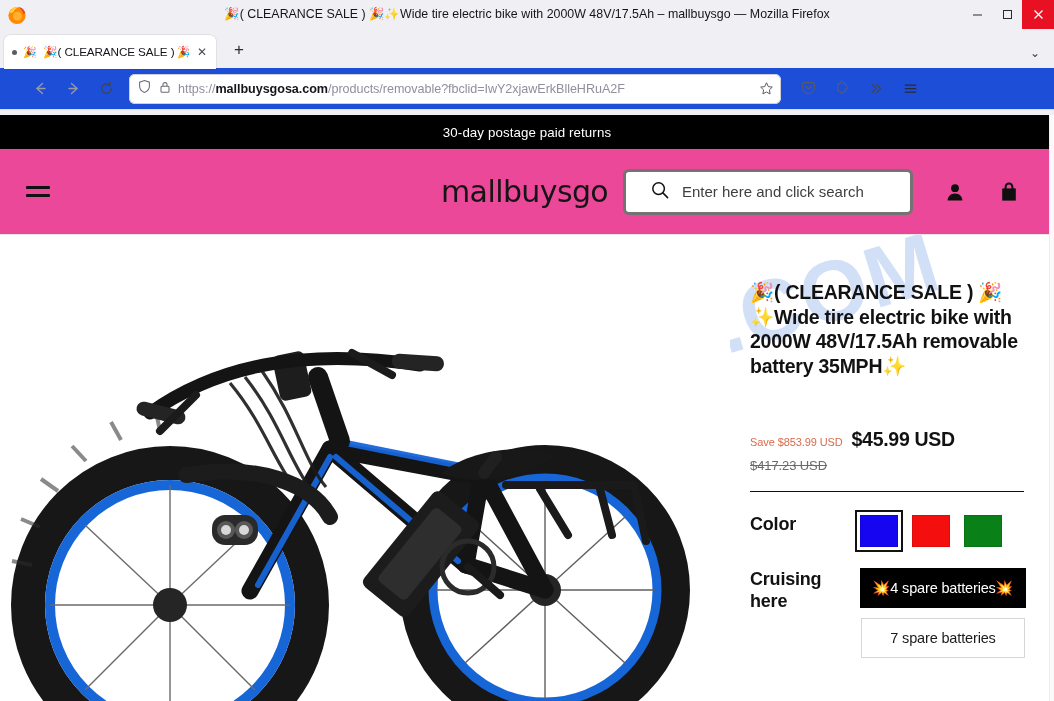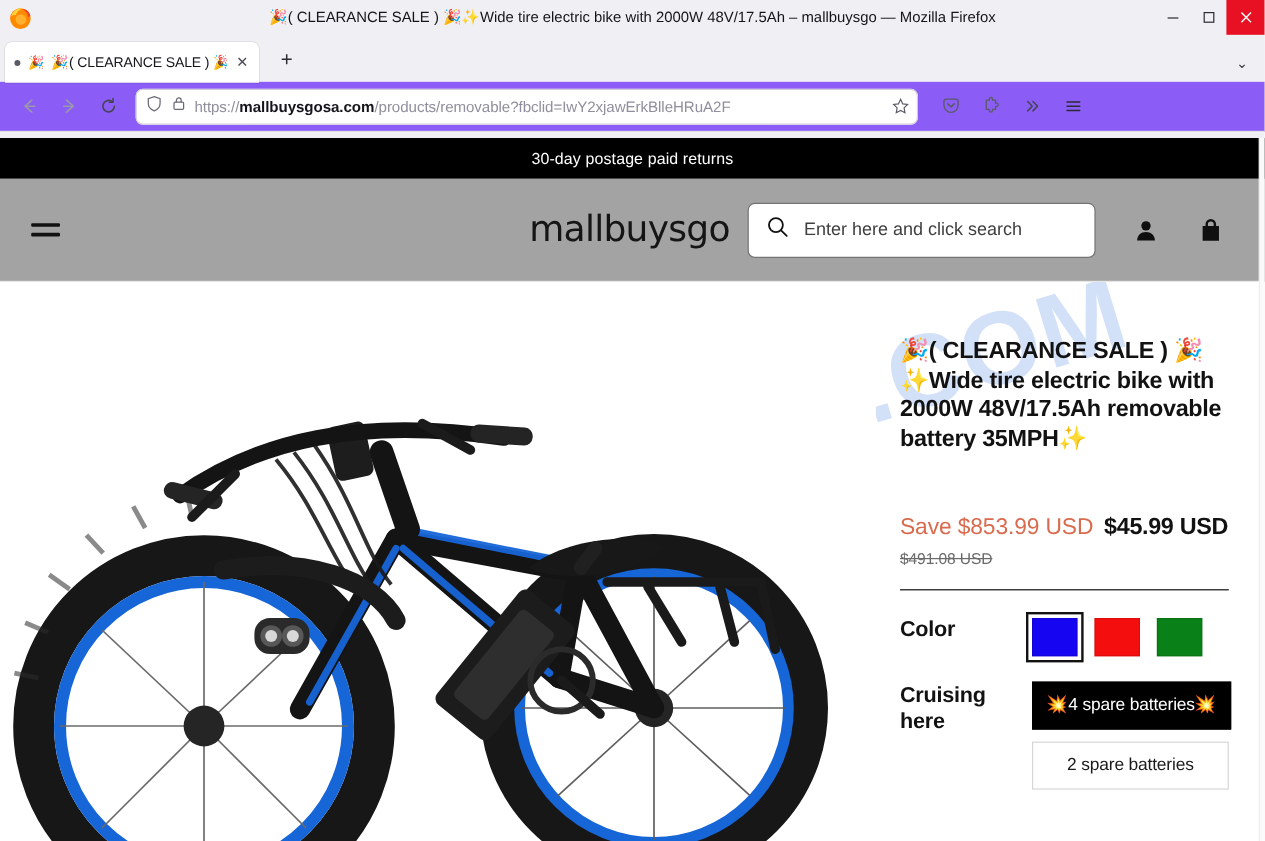--- a/index.html
+++ b/index.html
@@ -44,22 +44,22 @@
   .tab-fav { width:15px; height:15px; flex:0 0 auto; display:flex; align-items:center; justify-content:center; font-size:11px; }
   .tab-title {
     flex:1 1 auto; font-size:11.7px; color:#15141a; white-space:nowrap; overflow:hidden;
     letter-spacing: -0.1px;
   }
   .tab-close { width:16px; height:16px; flex:0 0 auto; display:flex; align-items:center; justify-content:center; color:#4a4a55; font-size:12px; }
   .newtab { width:30px; height:30px; margin-left:8px; margin-bottom:3px; display:flex; align-items:center; justify-content:center; color:#2b2a33; font-size:17px; font-weight:300;}
   .tablist-chevron { margin-left:auto; margin-right:14px; margin-bottom:8px; color:#3a3a44; font-size:12px; }
 
   .navbar {
-    height: 42px; background:#8b5cf6; display:flex; align-items:center; gap:1px;
-    padding: 0 8px; border-bottom:1px solid #dedee3;
+    height: 42px; background:#1d4ed8; display:flex; align-items:center; gap:1px;
+    padding: 0 24px; border-bottom:1px solid #dedee3;
   }
   .nav-btn { width:32px; height:30px; display:flex; align-items:center; justify-content:center; flex:0 0 auto; }
   .nav-btn svg { display:block; }
   .urlbar {
     flex:1 1 auto; height:30px; background:#fff; border-radius:6px; margin:0 6px;
     display:flex; align-items:center; padding:0 6px 0 8px; gap:6px;
     box-shadow: inset 0 0 0 1px #cfcfd8;
     max-width: 652px;
   }
   .url-text {
@@ -73,34 +73,34 @@
   
   .viewport { position:absolute; left:0; top:115px; width:1054px; height:586px; background:#fff; overflow:hidden; }
 
   .promo-bar {
     height: 34px; background:#000; color:#fff;
     display:flex; align-items:center; justify-content:center;
     font-size:13.3px; letter-spacing:0.1px;
   }
 
   .site-header {
-    height: 86px; background:#a3a3a3; border-bottom:1px solid #e7e7e7;
+    height: 86px; background:#ec4899; border-bottom:1px solid #e7e7e7;
     display:flex; align-items:center; padding:0 24px; position:relative; z-index:3;
   }
   .hamburger { width:34px; height:34px; display:flex; flex-direction:column; justify-content:center; gap:5px; padding-left:2px; }
   .hamburger span { display:block; width:24px; height:3px; background:#121212; border-radius:1px; }
   .logo {
     position:absolute; left:441px;
     font-size:30px; color:#151515; font-weight:400; letter-spacing:-0.6px;
     font-family:"DejaVu Sans", sans-serif;
   }
   .search-wrap {
     position:absolute; left:623px; width:290px; height:46px;
-    border:1px solid #737373; border-radius:6px; background:#fff;
-    display:flex; align-items:center; padding:0 14px; gap:12px;
+    border:3px solid #737373; border-radius:6px; background:#fff;
+    display:flex; align-items:center; padding:0 24px; gap:12px;
   }
   .search-input {
     border:none; outline:none; flex:1 1 auto; font-size:15px; color:#202020;
     font-family:"Liberation Sans", sans-serif; background:transparent;
   }
   .search-input::placeholder { color:#3f3f3f; }
   .header-icons { position:absolute; right:34px; display:flex; align-items:center; gap:32px; }
   .hicon { width:22px; height:22px; display:flex; align-items:center; justify-content:center; }
 
   .product-area { position:relative; height:466px; background:#fff; overflow:hidden; }
@@ -116,32 +116,32 @@
 
   .gallery { position:absolute; left:0; top:0; width:730px; height:466px; overflow:hidden; z-index:2; }
   .gallery svg { position:absolute; left:0; top:0; }
 
   .info { position:absolute; left:750px; top:0; width:290px; z-index:3; }
   .prod-title {
     font-size:19.5px; line-height:24.5px; font-weight:700; color:#121212;
     margin-top:45px; letter-spacing:-0.25px;
   }
   .price-row { margin-top:14px; display:flex; align-items:baseline; gap:9px; }
-  .save-badge { font-size:19px; color:#d96b4e; letter-spacing:-0.1px; }
+  .save-badge { font-size:11px; color:#d96b4e; letter-spacing:-0.1px; }
   .price-now { font-size:19.5px; font-weight:700; color:#121212; letter-spacing:-0.3px;margin-top:36px; }
   .price-was { margin-top:7px; font-size:13px; color:#6b6b6b; text-decoration:line-through; letter-spacing:-0.1px;}
   .divider { margin-top:18px; height:1px; background:#0f0f0f; width:274px; }
 
   .opt-row { display:flex; align-items:flex-start; margin-top:21px; }
   .opt-label { width:110px; font-size:18px; font-weight:700; color:#121212; line-height:22px; letter-spacing:-0.2px;}
   .swatches { display:flex; gap:14px; padding-top:2px; }
   .swatch { width:38px; height:32px; border:1px solid rgba(0,0,0,0.1); }
   .swatch.selected { outline:2px solid #121212; outline-offset:3px; }
 
-  .range-opts { display:flex; flex-direction:column; gap:10px; }
+  .range-opts { display:flex; flex-direction:column; gap:10px;align-items:center; }
   .range-btn {
     width:164px; min-height:30px; border:1px solid #d6d6d6; background:#fff;
     color:#1b1b1b; font-size:14.5px; line-height:22px; text-align:center;
     padding:8px 6px; letter-spacing:-0.15px;
   }
   .range-btn.selected { background:#000; color:#fff; border-color:#000; width:166px; }
 
   .page-scrollbar { position:absolute; right:0; top:0; width:5px; height:586px; background:#fafafa; border-left:1px solid #ededed; z-index:5;}
 </style>
 </head>
@@ -409,38 +409,38 @@
         </svg>
       </div>
 
       <div class="info">
         <div class="prod-title">🎉( CLEARANCE SALE ) 🎉✨Wide tire electric bike with 2000W 48V/17.5Ah removable battery 35MPH✨</div>
 
         <div class="price-row">
           <span class="save-badge">Save $853.99 USD</span>
           <span class="price-now">$45.99 USD</span>
         </div>
-        <div class="price-was">$491.08 USD</div>
+        <div class="price-was">$417.23 USD</div>
 
         <div class="divider"></div>
 
         <div class="opt-row">
           <div class="opt-label">Color</div>
           <div class="swatches">
             <div class="swatch selected" style="background:#1505f0"></div>
             <div class="swatch" style="background:#f40e0e"></div>
             <div class="swatch" style="background:#0a8018"></div>
           </div>
         </div>
 
         <div class="opt-row">
           <div class="opt-label">Cruising here</div>
           <div class="range-opts">
             <div class="range-btn selected">💥4 spare batteries💥</div>
-            <div class="range-btn">2 spare batteries</div>
+            <div class="range-btn">7 spare batteries</div>
           </div>
         </div>
       </div>
 
     </div>
 
     <div class="page-scrollbar"></div>
   </div>
 </div>
 

